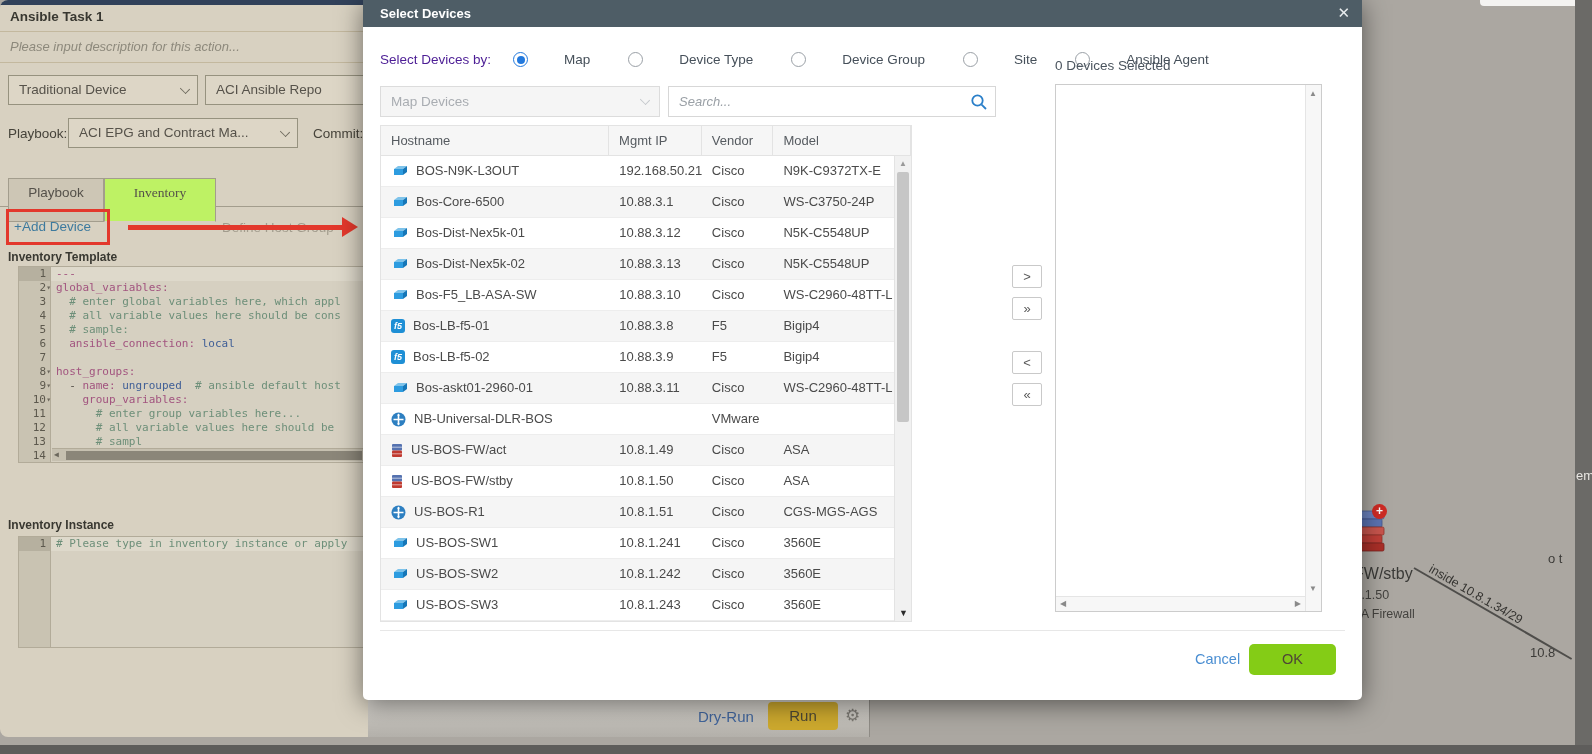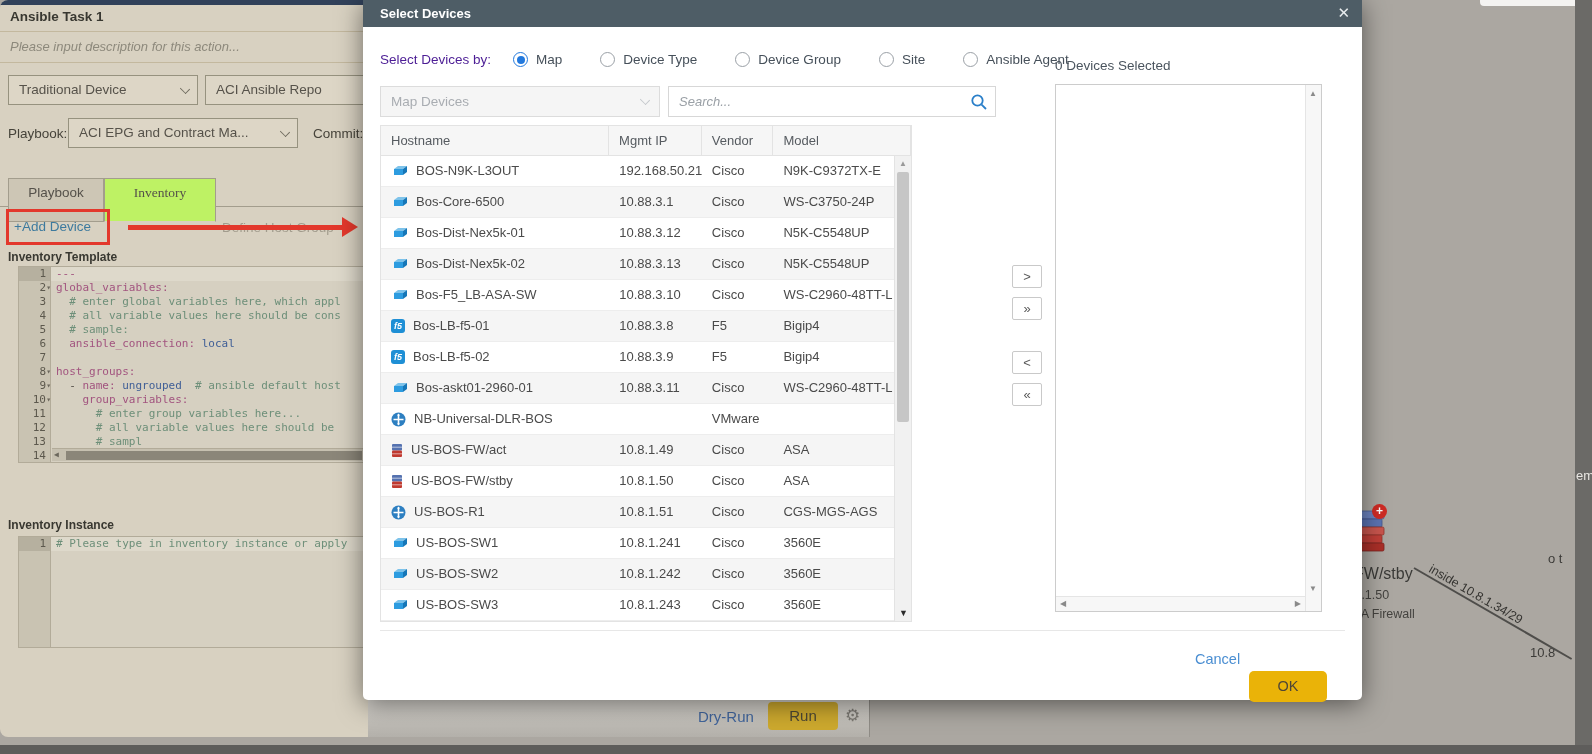--- a/index.html
+++ b/index.html
@@ -90,21 +90,21 @@
 
   
   .modal { position:absolute; left:363px; top:0; width:999px; height:700px; background:#fff;
     border-radius:0 0 5px 5px; box-shadow:0 4px 26px rgba(0,0,0,.5); }
   .modal-header { position:absolute; left:0; top:0; width:100%; height:27px; background:#4e5d66; }
   .modal-title { position:absolute; left:17px; top:6px; color:#fff; font-size:13px; font-weight:bold; }
   .modal-close { position:absolute; right:12px; top:4px; color:#e8ecee; font-size:15px; cursor:pointer; }
 
   .selectby-row { position:absolute; left:17px; top:52px; display:flex; align-items:center; font-size:13.5px; color:#46505a; }
   .selectby-label { margin-right:22px; color:#4c1d95; }
-  .radio-item { display:flex; align-items:center; margin-right:38px; cursor:pointer; }
+  .radio-item { display:flex; align-items:center; margin-right:38px; cursor:pointer;gap:28px; }
   .radio { width:15px; height:15px; border-radius:50%; border:1px solid #9aa0a6; margin-right:8px; position:relative; background:#fff; }
   .radio.sel { border:1.5px solid #2379dd; }
   .radio.sel::after { content:""; position:absolute; left:2.5px; top:2.5px; width:8px; height:8px; border-radius:50%; background:#2379dd; }
 
   .map-dd { position:absolute; left:17px; top:86px; width:280px; height:31px; background:#f5f5f5;
     border:1px solid #dcdcdc; color:#a9adb2; font-size:13.5px; line-height:29px; padding:0 10px; }
   .map-dd .chev { position:absolute; right:10px; top:9px; width:8px; height:8px; border-right:1.6px solid #c4c8cc;
     border-bottom:1.6px solid #c4c8cc; transform:rotate(45deg) scale(1,.8); }
   .search-box { position:absolute; left:305px; top:86px; width:328px; height:31px; background:#fff; border:1px solid #d7d7d7; }
   .search-box input { position:absolute; left:10px; top:0; width:280px; height:29px; border:none; outline:none;
@@ -137,22 +137,22 @@
   .sel-hscroll { position:absolute; left:0; bottom:0; right:16px; height:15px; background:#f7f7f7; border-top:1px solid #e5e5e5; }
   .sel-hscroll .la { position:absolute; left:4px; top:2px; font-size:8px; color:#8a8a8a; }
   .sel-hscroll .ra { position:absolute; right:4px; top:2px; font-size:8px; color:#8a8a8a; }
 
   .transfer { position:absolute; left:649px; width:30px; height:23px; background:#fff; border:1px solid #c9c9c9;
     border-radius:2px; font-size:13px; color:#5a5a5a; text-align:center; line-height:21px; cursor:pointer; }
   .tr0 { top:265px; } .tr1 { top:297px; } .tr2 { top:351px; } .tr3 { top:383px; }
 
   .modal-divider { position:absolute; left:17px; top:630px; width:965px; height:1px; background:#e7e7e7; }
   .cancel-btn { position:absolute; left:832px; top:651px; font-size:14.5px; color:#4a8ed2; cursor:pointer; }
-  .ok-btn { position:absolute; left:886px; top:644px; width:78px; height:31px; background:#eab308; border-radius:5px;
-    color:#4f4636; font-size:14.5px; text-align:center; line-height:31px; cursor:pointer;margin-top:27px; }
+  .ok-btn { position:absolute; left:886px; top:644px; width:87px; height:31px; background:#84cc16; border-radius:5px;
+    color:#4f4636; font-size:14.5px; text-align:center; line-height:31px; cursor:pointer; }
 </style>
 </head>
 <body>
 
 <div id="canvas">
 
   <div class="top-notch"></div>
   <div class="right-strip">
     <div class="partial">emo</div>
   </div>

